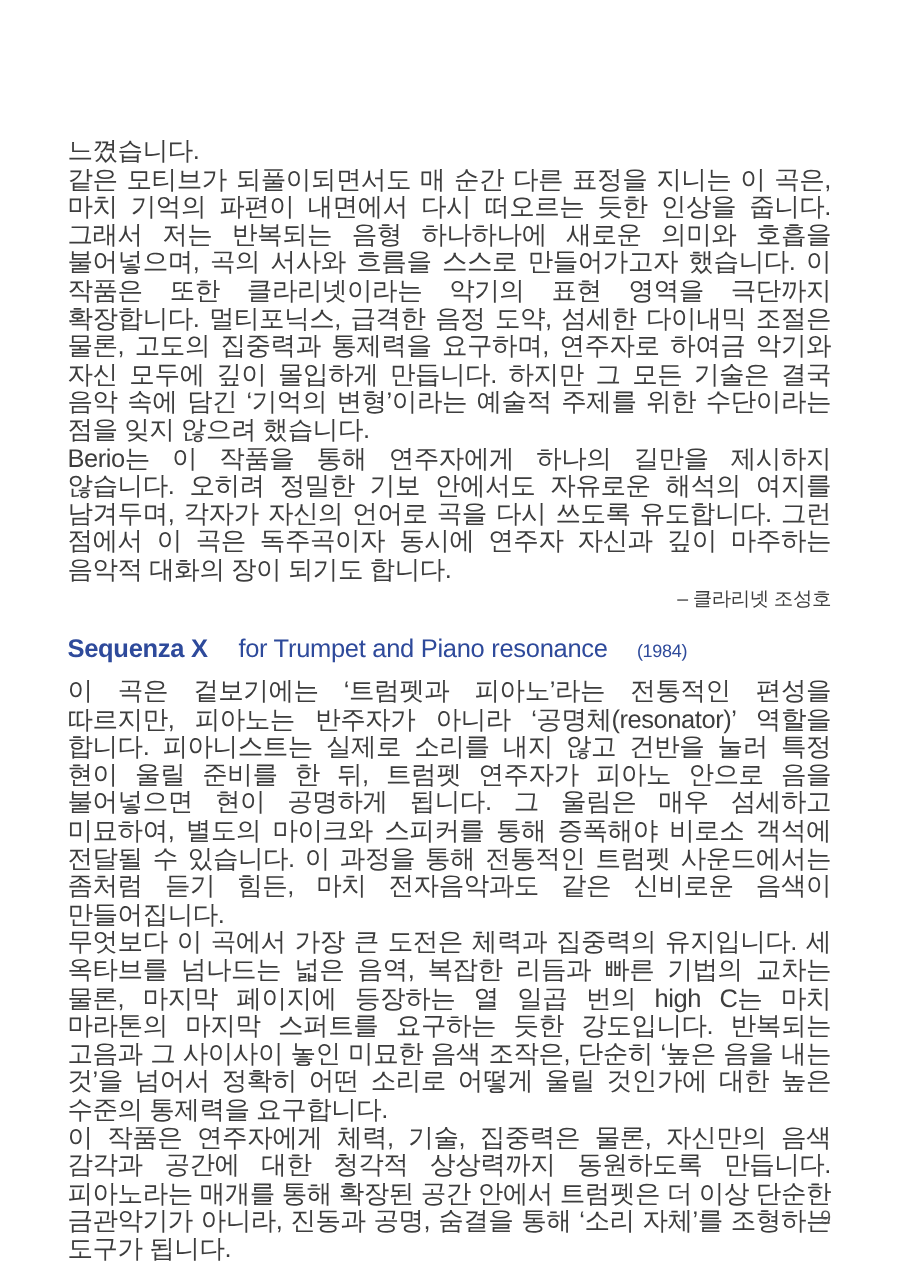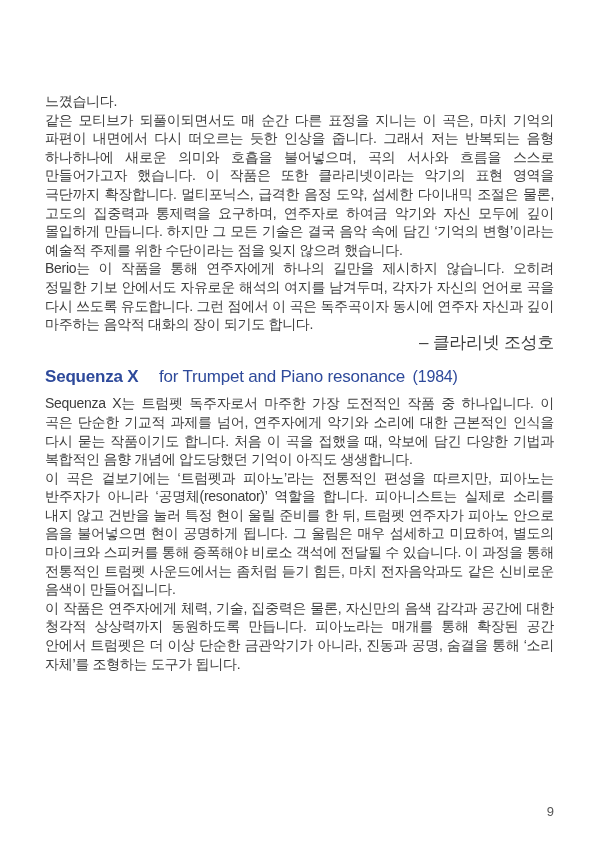--- a/index.html
+++ b/index.html
@@ -13,52 +13,52 @@
     overflow: hidden;
   }
   .content {
     position: absolute;
     left: 45px;
     top: 92px;
     width: 509px;
   }
   p.body {
     margin: 0;
-    font-size: 14px;
+    font-size: 17px;
     line-height: 18.6px;
     letter-spacing: -0.3px;
     color: #3d3d3d;
     text-align: justify;
     text-justify: inter-word;
     word-break: keep-all;
   }
   p.signature {
     margin: 0;
-    font-size: 17px;
+    font-size: 13px;
     line-height: 18.6px;
     letter-spacing: -0.3px;
     color: #3d3d3d;
     text-align: right;
   }
   .heading {
     margin: 13px 0 6px 0;
     font-size: 17px;
     line-height: 23px;
     color: #2e4a9b;
     font-weight: 700;
     letter-spacing: -0.2px;
   }
   .heading .subtitle {
     font-weight: 400;
     margin-left: 16px;
   }
   .heading .year {
     font-weight: 400;
-    font-size: 16px;
-    margin-left: 3px;
+    font-size: 12px;
+    margin-left: 15px;
   }
   .page-number {
     position: absolute;
     right: 46px;
     top: 804px;
     font-size: 13px;
     color: #565656;
   }
 </style>
 </head>
@@ -74,22 +74,22 @@
       <p class="signature">– 클라리넷 조성호</p>
     </section>
 
     <h2 class="heading">
       <span class="title">Sequenza X</span>
       <span class="subtitle">for Trumpet and Piano resonance</span>
       <span class="year">(1984)</span>
     </h2>
 
     <section>
-      <p class="body">Sequenza X는 트럼펫 독주자로서 마주한 가장 도전적인 작품 중 하나입니다. 이 곡은 단순한 기교적 과제를 넘어, 연주자에게 악기와 소리에 대한 근본적인 인식을 다시 묻는 작품이기도 합니다. 처음 이 곡을 접했을 때, 악보에 담긴 다양한 기법과 복합적인 음향 개념에 압도당했던 기억이 아직도 생생합니다.</p>
       <p class="body">이 곡은 겉보기에는 ‘트럼펫과 피아노’라는 전통적인 편성을 따르지만, 피아노는 반주자가 아니라 ‘공명체(resonator)’ 역할을 합니다. 피아니스트는 실제로 소리를 내지 않고 건반을 눌러 특정 현이 울릴 준비를 한 뒤, 트럼펫 연주자가 피아노 안으로 음을 불어넣으면 현이 공명하게 됩니다. 그 울림은 매우 섬세하고 미묘하여, 별도의 마이크와 스피커를 통해 증폭해야 비로소 객석에 전달될 수 있습니다. 이 과정을 통해 전통적인 트럼펫 사운드에서는 좀처럼 듣기 힘든, 마치 전자음악과도 같은 신비로운 음색이 만들어집니다.</p>
+      <p class="body">무엇보다 이 곡에서 가장 큰 도전은 체력과 집중력의 유지입니다. 세 옥타브를 넘나드는 넓은 음역, 복잡한 리듬과 빠른 기법의 교차는 물론, 마지막 페이지에 등장하는 열 일곱 번의 high C는 마치 마라톤의 마지막 스퍼트를 요구하는 듯한 강도입니다. 반복되는 고음과 그 사이사이 놓인 미묘한 음색 조작은, 단순히 ‘높은 음을 내는 것’을 넘어서 정확히 어떤 소리로 어떻게 울릴 것인가에 대한 높은 수준의 통제력을 요구합니다.</p>
       <p class="body">이 작품은 연주자에게 체력, 기술, 집중력은 물론, 자신만의 음색 감각과 공간에 대한 청각적 상상력까지 동원하도록 만듭니다. 피아노라는 매개를 통해 확장된 공간 안에서 트럼펫은 더 이상 단순한 금관악기가 아니라, 진동과 공명, 숨결을 통해 ‘소리 자체’를 조형하는 도구가 됩니다.</p>
 
     </section>
 
   </div>
 
   <div class="page-number">9</div>
 </div>
 
 </body></html>

